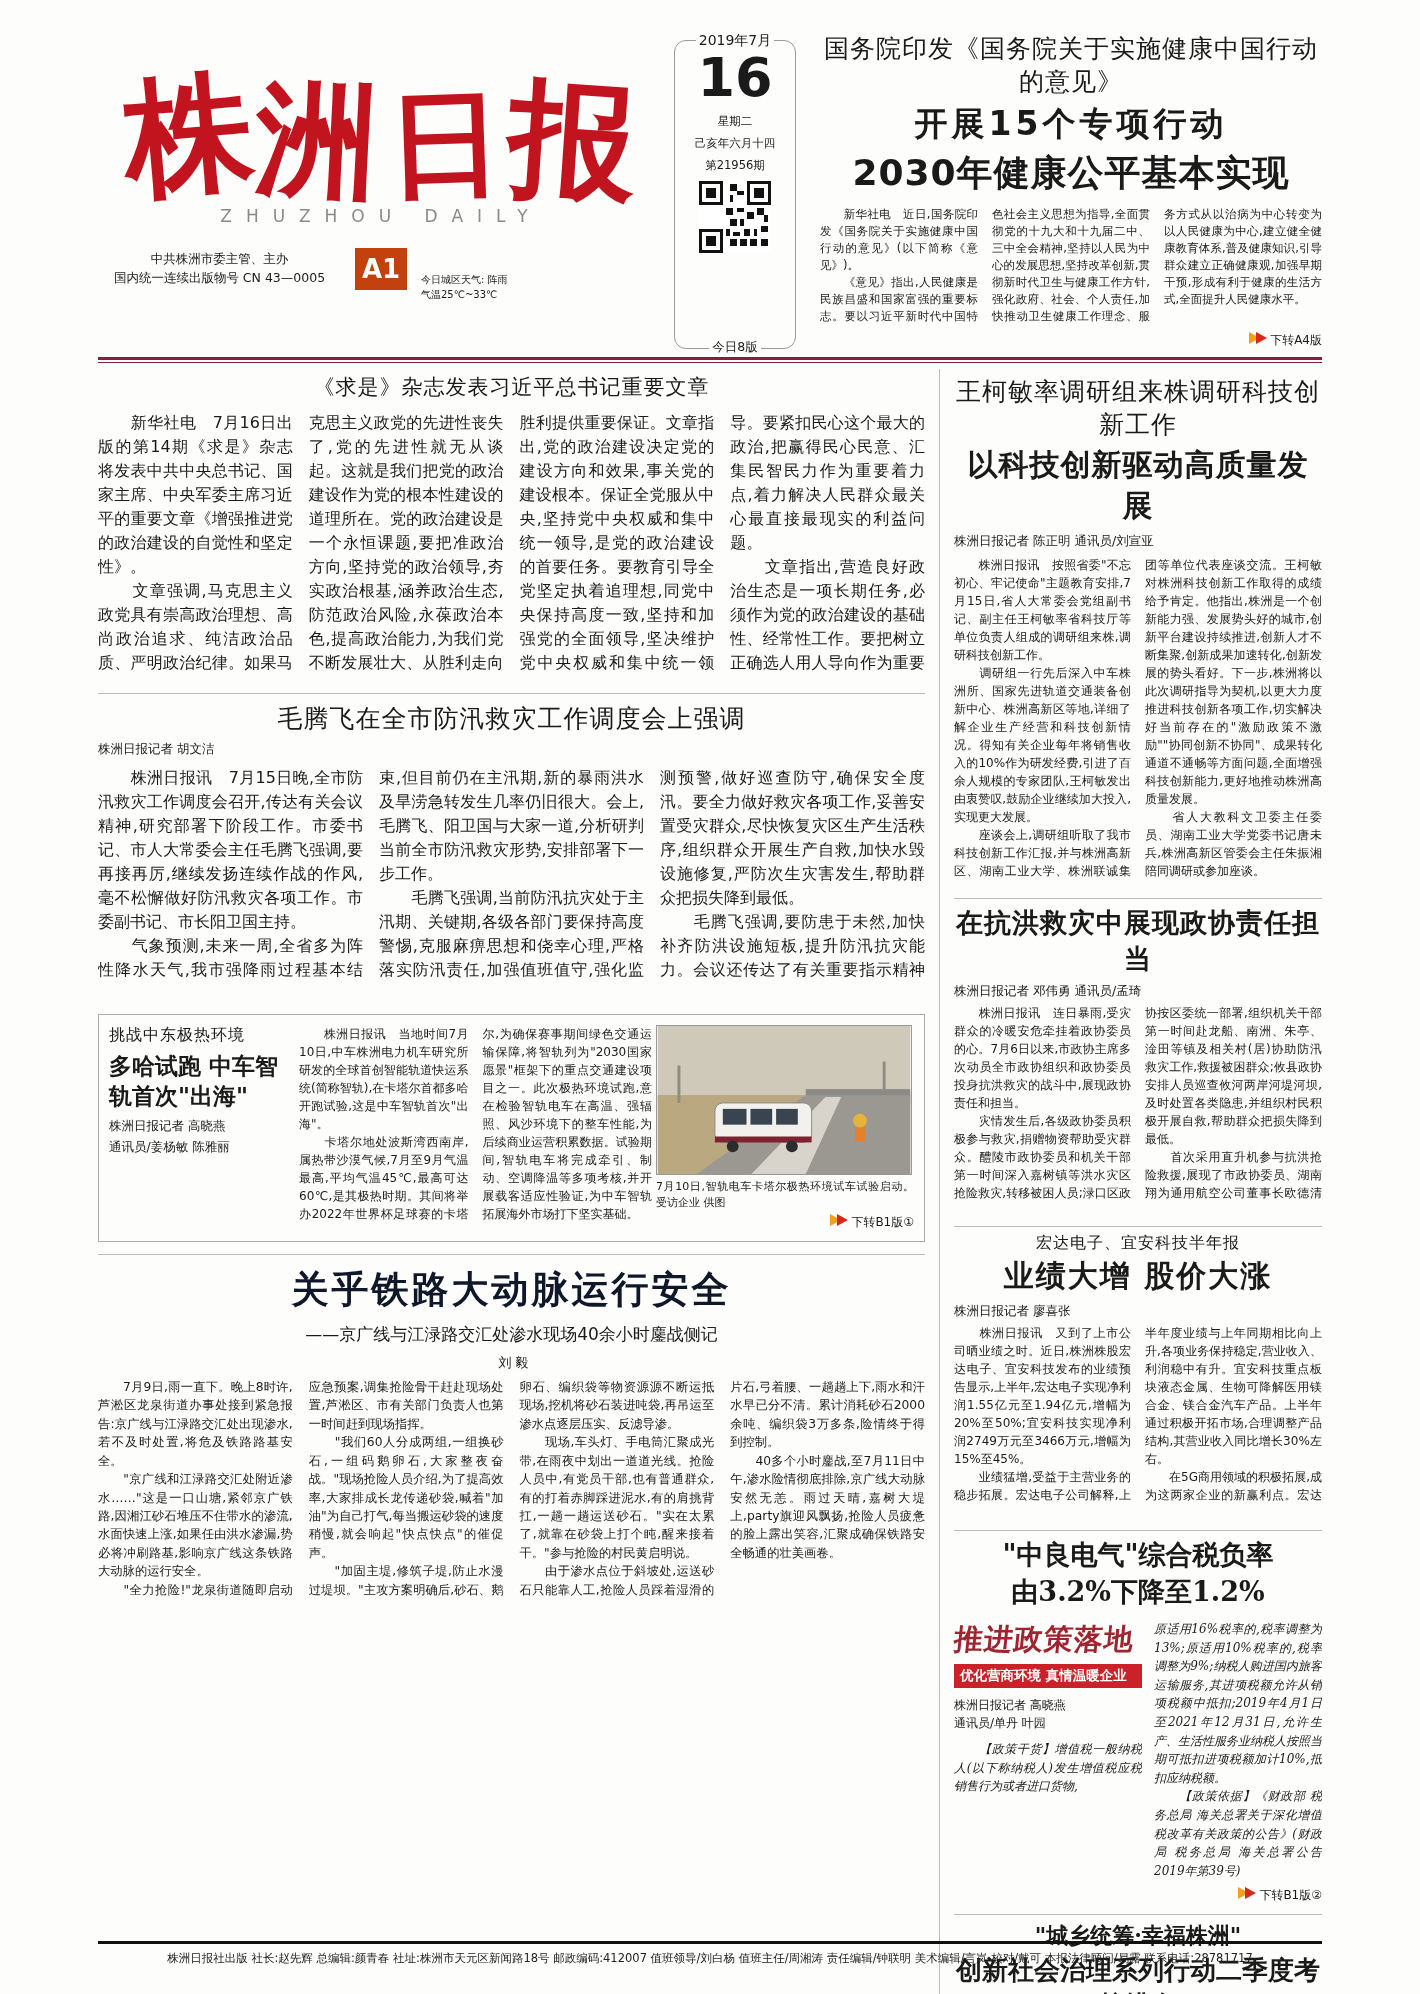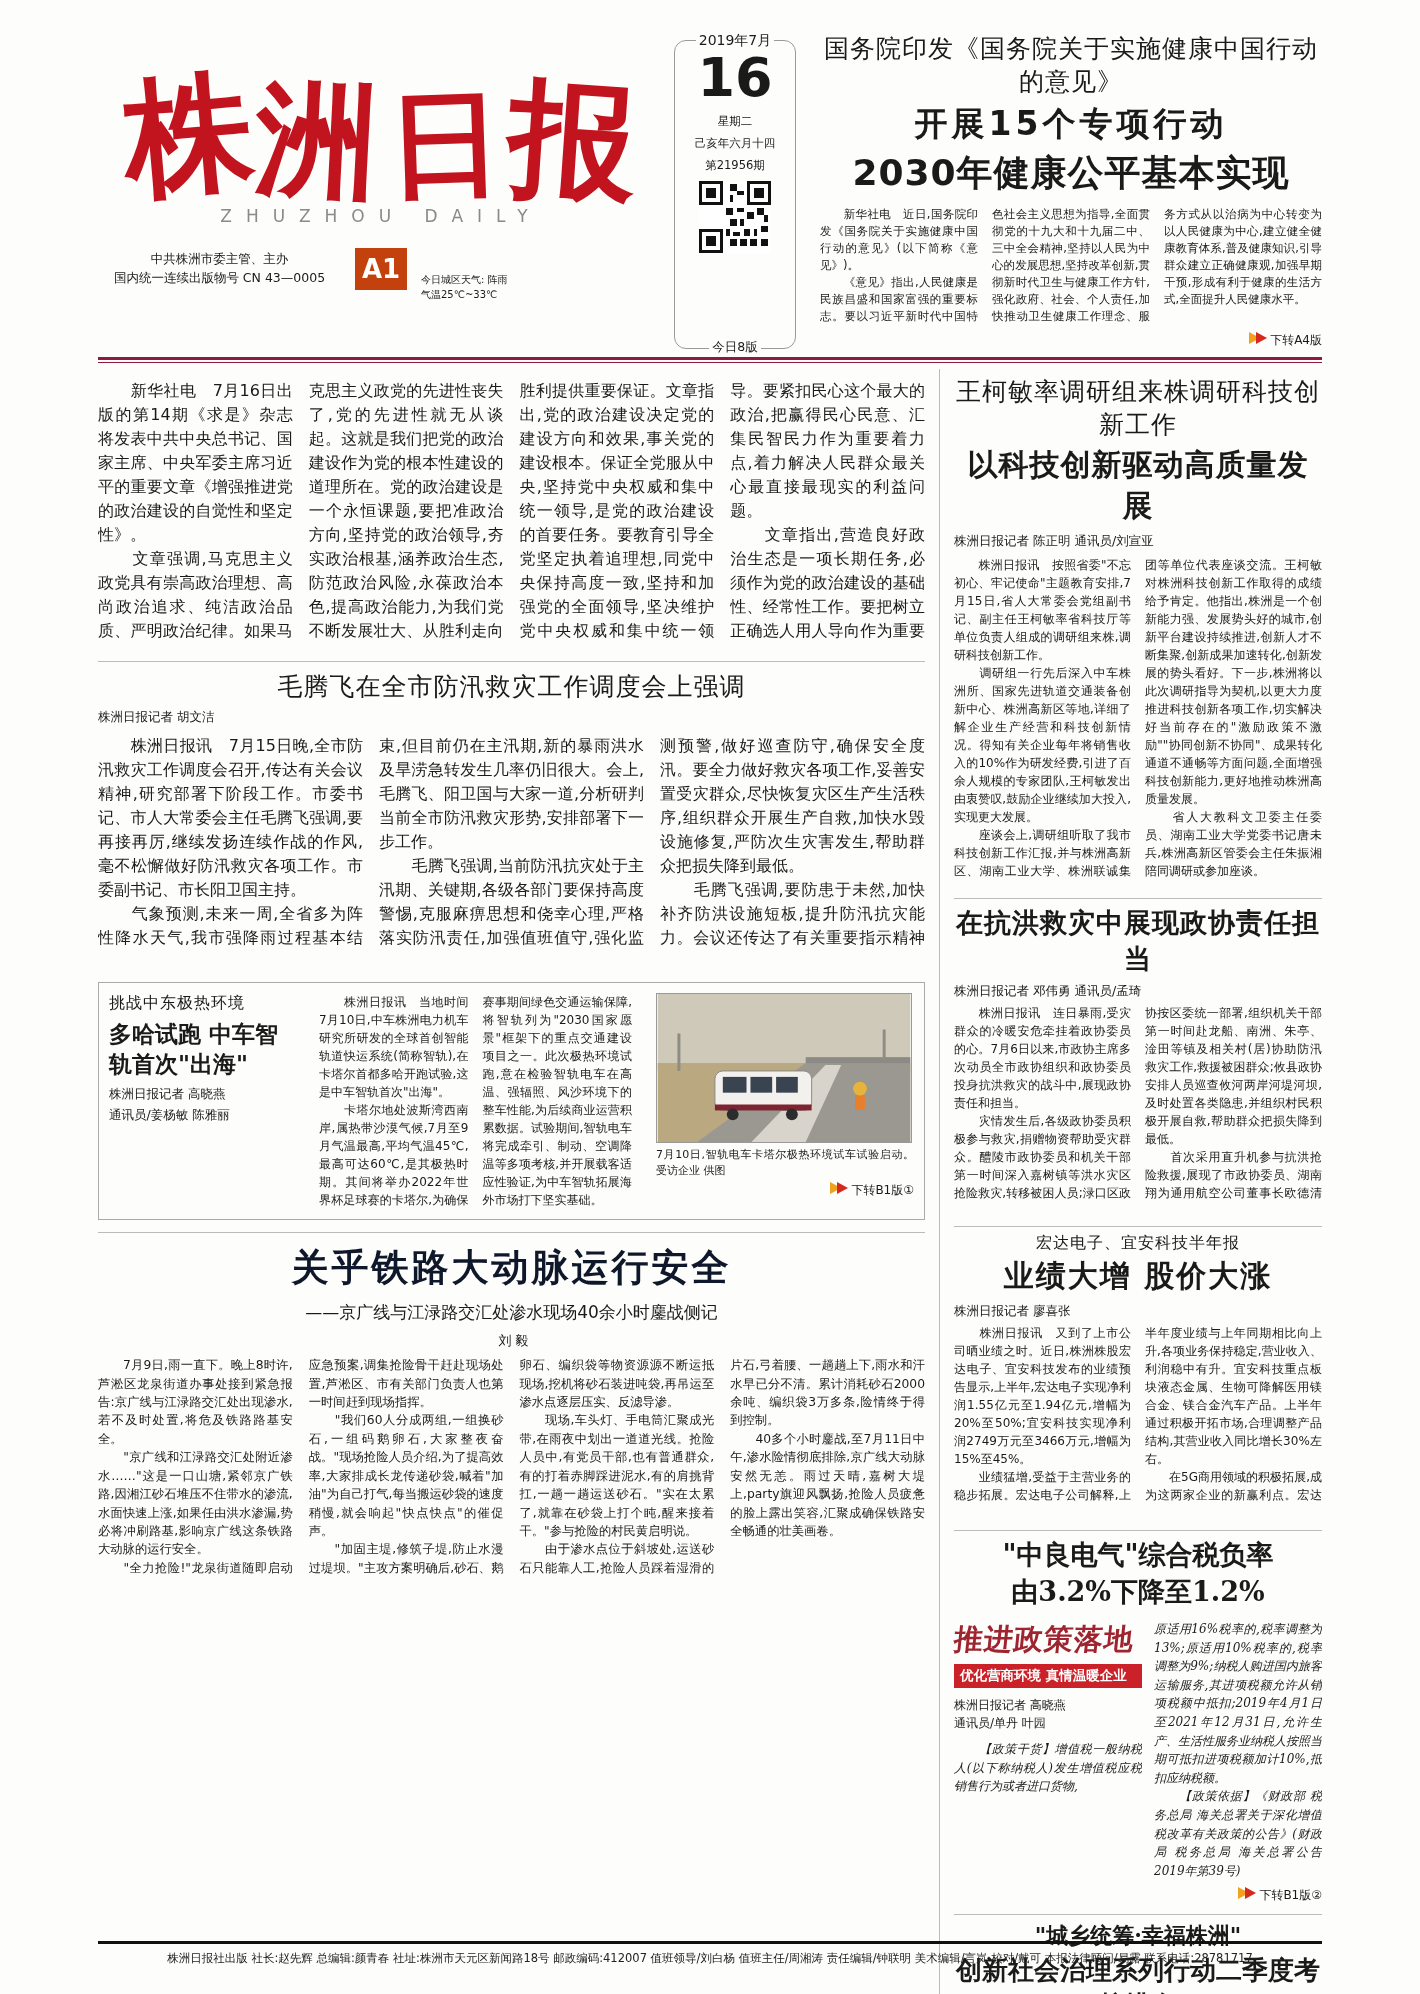--- a/index.html
+++ b/index.html
@@ -54,21 +54,21 @@
   .serif { font-family:"DejaVu Serif","Liberation Serif",serif; }
   
   .sec-qiushi .kicker { font-size:21px; margin-top:4px; }
   .sec-qiushi .headline { text-align:center; font-weight:900; font-size:42px; letter-spacing:1px; margin-top:6px; }
   .sec-qiushi .bodytext { columns:4; column-gap:16px; margin-top:10px; height:272px; }
   
   .sec-fangxun { border-top:1px solid #bbb; margin-top:10px; padding-top:8px; }
   .sec-fangxun .headline { text-align:center; font-weight:900; font-size:38px; letter-spacing:2px; margin-top:4px; }
   .sec-fangxun .bodytext { columns:3; column-gap:16px; margin-top:8px; height:238px; }
   
-  .sec-duoha { border:1px solid #aaa; margin-top:10px; padding:10px; display:flex; gap:24px; }
+  .sec-duoha { border:1px solid #aaa; margin-top:10px; padding:10px; display:flex; gap:4px; }
   .dh-head { width:186px; flex:none; }
   .dh-head .kicker { text-align:left; font-size:16px; }
   .dh-head .headline { font-weight:900; font-size:23px; line-height:1.3; margin-top:6px; }
   .dh-body { flex:1; columns:2; column-gap:14px; font-size:12px; line-height:1.5; text-align:justify;
     white-space:pre-line; overflow:hidden; max-height:218px; }
   .dh-fig { width:258px; flex:none; font-size:11px; }
   .dh-fig svg { display:block; border:1px solid #999; }
   .dh-cap { margin-top:4px; line-height:1.4; text-align:justify; }
   .dh-marker { margin-top:4px; text-align:right; }
   
@@ -169,20 +169,21 @@
     </div>
   </div>
 
   <div class="red-rule"></div>
 
   <div class="main">
 
     <div class="col-left">
 
       <div class="sec-qiushi">
+        <div class="kicker">《求是》杂志发表习近平总书记重要文章</div>
         <div class="bodytext">　　新华社电　7月16日出版的第14期《求是》杂志将发表中共中央总书记、国家主席、中央军委主席习近平的重要文章《增强推进党的政治建设的自觉性和坚定性》。
 　　文章强调,马克思主义政党具有崇高政治理想、高尚政治追求、纯洁政治品质、严明政治纪律。如果马克思主义政党的先进性丧失了,党的先进性就无从谈起。这就是我们把党的政治建设作为党的根本性建设的道理所在。党的政治建设是一个永恒课题,要把准政治方向,坚持党的政治领导,夯实政治根基,涵养政治生态,防范政治风险,永葆政治本色,提高政治能力,为我们党不断发展壮大、从胜利走向胜利提供重要保证。文章指出,党的政治建设决定党的建设方向和效果,事关党的建设根本。保证全党服从中央,坚持党中央权威和集中统一领导,是党的政治建设的首要任务。要教育引导全党坚定执着追理想,同党中央保持高度一致,坚持和加强党的全面领导,坚决维护党中央权威和集中统一领导。要紧扣民心这个最大的政治,把赢得民心民意、汇集民智民力作为重要着力点,着力解决人民群众最关心最直接最现实的利益问题。
 　　文章指出,营造良好政治生态是一项长期任务,必须作为党的政治建设的基础性、经常性工作。要把树立正确选人用人导向作为重要着力点,贯彻落实新形势下党内政治生活的若干准则,加强党内政治文化建设,弘扬社会主义核心价值观,以良好政治文化涵养风清气正的政治生态。
 　　文章指出,党员干部要不断提高政治觉悟和政治能力,把对党忠诚、为党分忧、为党尽职、为民造福作为根本政治担当,永葆共产党人政治本色。</div>
       </div>
 
       <div class="sec-fangxun">
         <div class="kicker">毛腾飞在全市防汛救灾工作调度会上强调</div>
         <div class="byline">株洲日报记者 胡文洁</div>
         <div class="bodytext">　　株洲日报讯　7月15日晚,全市防汛救灾工作调度会召开,传达有关会议精神,研究部署下阶段工作。市委书记、市人大常委会主任毛腾飞强调,要再接再厉,继续发扬连续作战的作风,毫不松懈做好防汛救灾各项工作。市委副书记、市长阳卫国主持。

